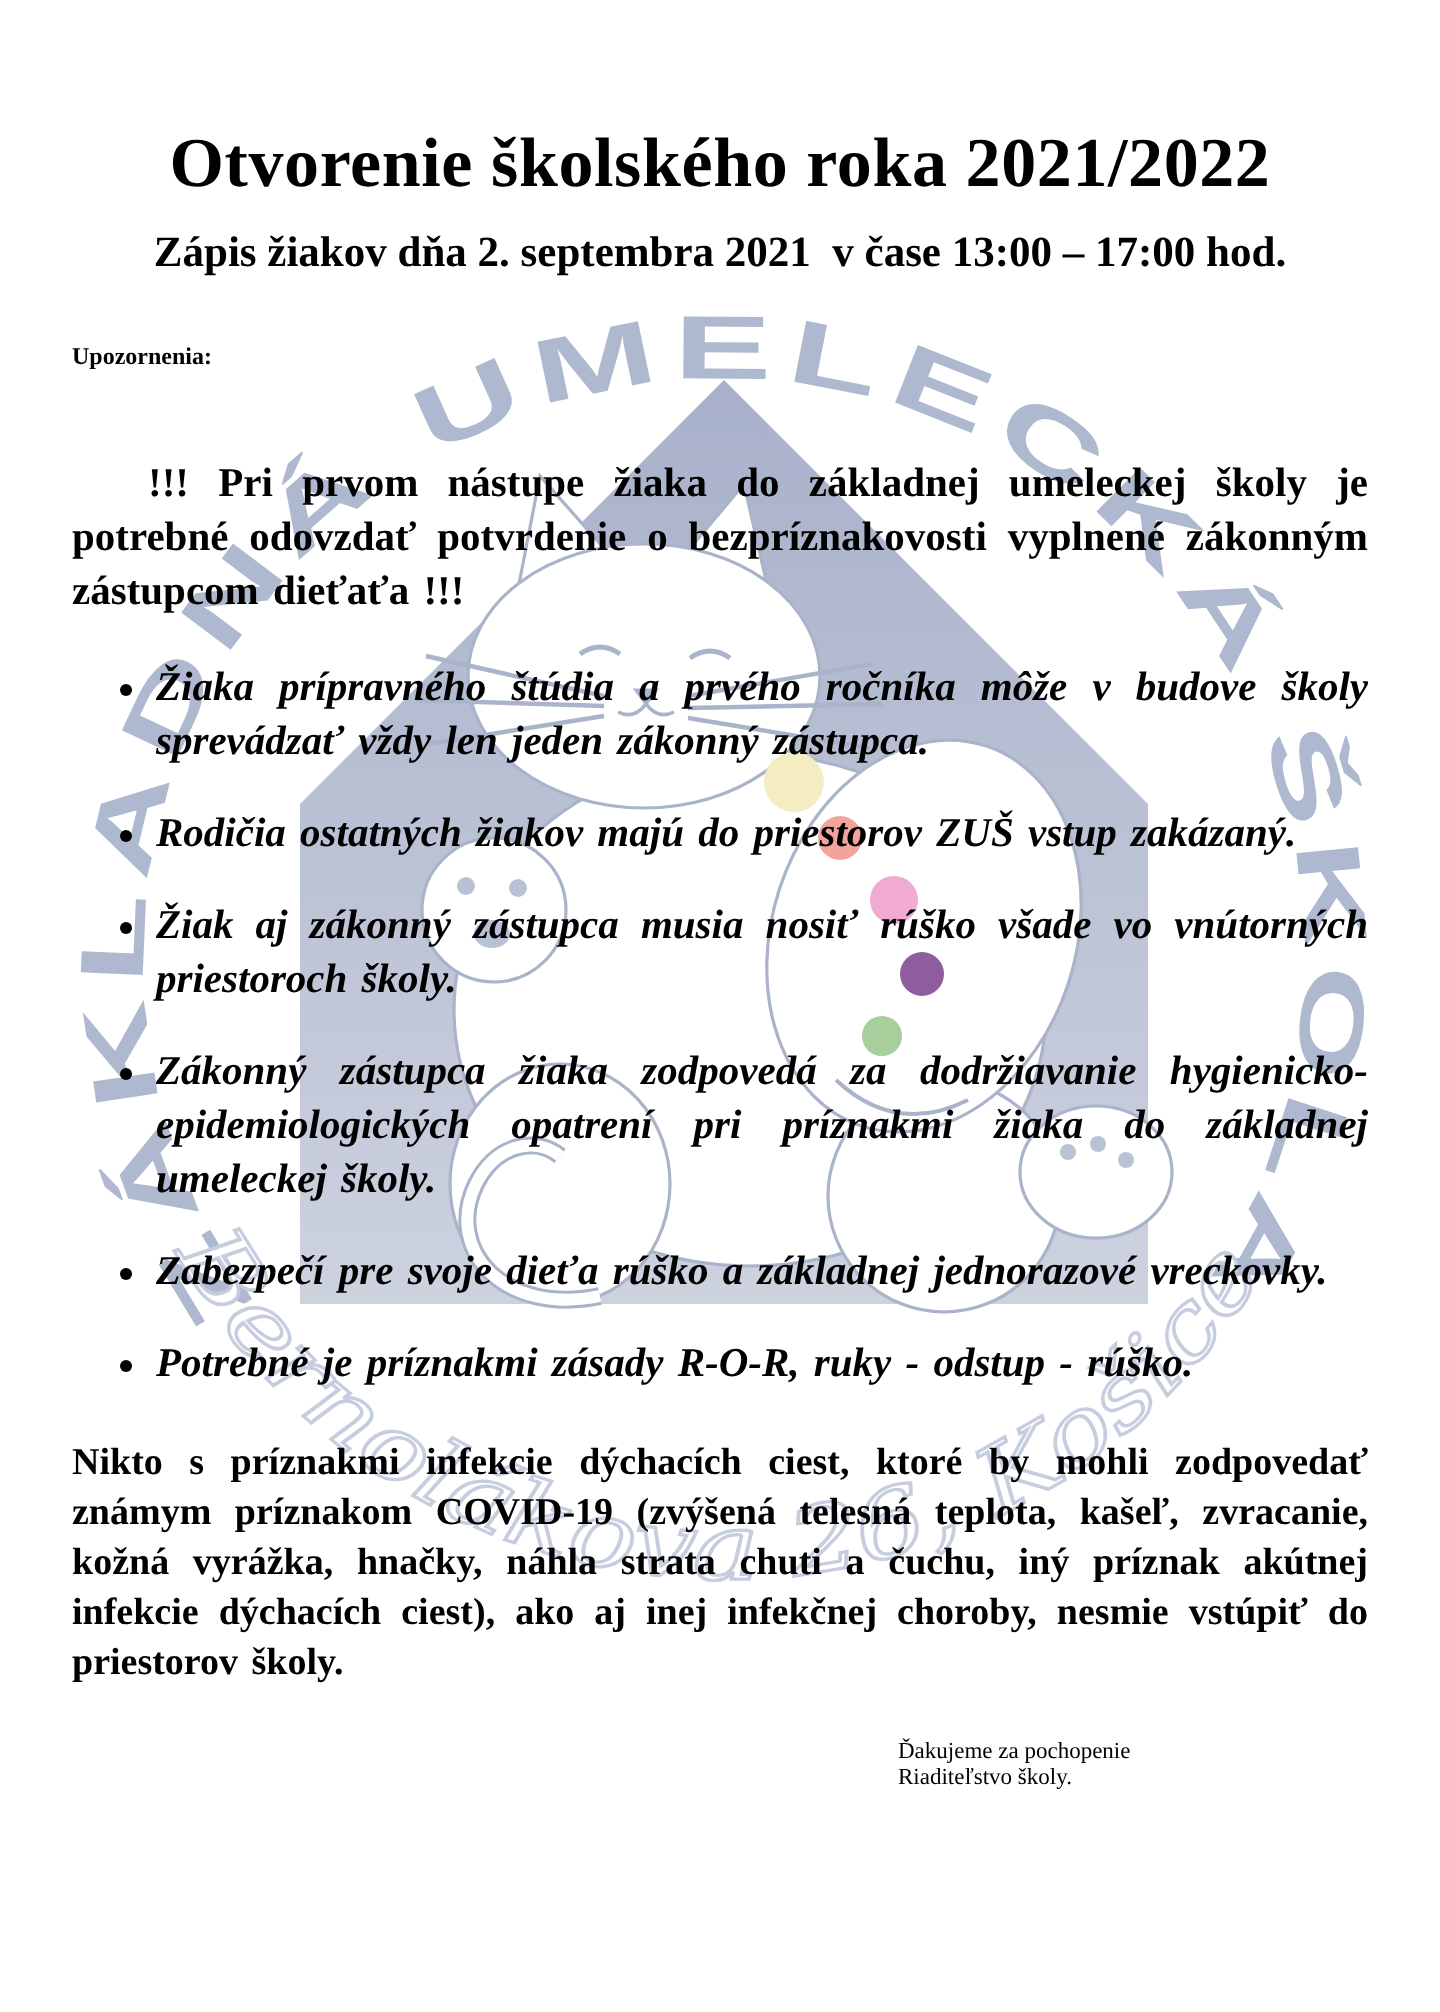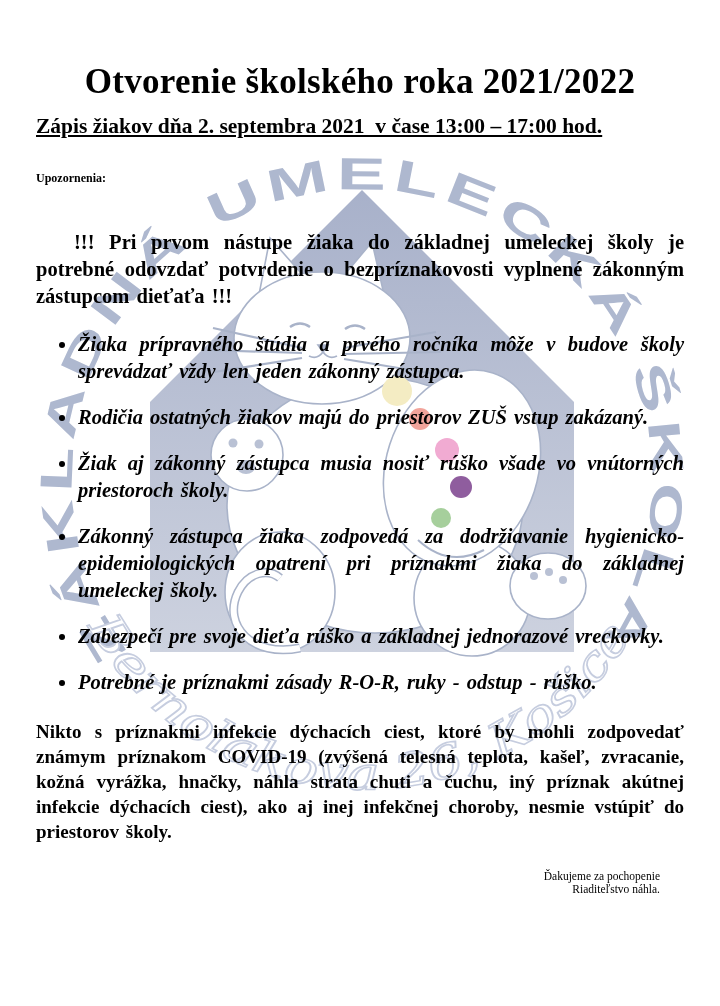--- a/index.html
+++ b/index.html
@@ -12,41 +12,41 @@
   
   .watermark{position:absolute;left:0;top:0;width:720px;height:1006px;z-index:0;}
   .wm-circle-text{font-family:"Liberation Sans","DejaVu Sans",sans-serif;font-weight:bold;letter-spacing:4px;}
   .wm-script-text{font-family:"DejaVu Serif","Liberation Serif",serif;font-style:italic;}
   
   .content{position:absolute;inset:0;z-index:1;padding:0 36px;box-sizing:border-box;font-weight:bold;}
   .title{
     margin:65px 0 0 0;text-align:center;font-size:35px;line-height:34px;letter-spacing:0.3px;
   }
   .subtitle{
-    margin:14px 0 0 0;text-align:left;font-size:21.5px;line-height:26px;text-decoration:underline;
+    margin:14px 0 0 0;text-align:center;font-size:21.5px;line-height:26px;
   }
   .warnings{
     margin:27px 0 0 0;font-size:12px;line-height:25px;
   }
   .intro{
     margin:38px 0 0 0;font-size:20.5px;line-height:27px;
     text-align:justify;text-indent:38px;word-spacing:2px;
   }
   ul.rules{
     margin:21px 0 0 0;padding:0 0 0 42px;list-style:disc outside;
   }
   ul.rules li{
     font-size:20.5px;line-height:27px;text-align:justify;margin:0 0 19px 0;word-spacing:2px;font-style:italic;
   }
   ul.rules li:last-child{margin-bottom:0;}
   .covid{
     margin:23px 0 0 0;font-size:19px;line-height:25px;text-align:justify;word-spacing:2px;
   }
   .closing{
-    position:absolute;left:460px;top:870px;width:200px;text-align:right;
+    position:absolute;left:449px;top:870px;width:200px;text-align:left;
     font-weight:normal;font-size:11.5px;line-height:13px;
   }
 </style>
 </head>
 <body>
 
 <div class="page">
 
   <svg class="watermark" viewBox="0 0 720 1006" xmlns="http://www.w3.org/2000/svg">
     <defs>
@@ -129,16 +129,16 @@
       <li>Žiaka prípravného štúdia a prvého ročníka môže v budove školy sprevádzať vždy len jeden zákonný zástupca.</li>
       <li>Rodičia ostatných žiakov majú do priestorov ZUŠ vstup zakázaný.</li>
       <li>Žiak aj zákonný zástupca musia nosiť rúško všade vo vnútorných priestoroch školy.</li>
       <li>Zákonný zástupca žiaka zodpovedá za dodržiavanie hygienicko-epidemiologických opatrení pri príznakmi žiaka do základnej umeleckej školy.</li>
       <li>Zabezpečí pre svoje dieťa rúško a základnej jednorazové vreckovky.</li>
       <li>Potrebné je príznakmi zásady R-O-R, ruky - odstup - rúško.</li>
     </ul>
     <p class="covid">Nikto s príznakmi infekcie dýchacích ciest, ktoré by mohli zodpovedať známym príznakom COVID-19 (zvýšená telesná teplota, kašeľ, zvracanie, kožná vyrážka, hnačky, náhla strata chuti a čuchu, iný príznak akútnej infekcie dýchacích ciest), ako aj inej infekčnej choroby, nesmie vstúpiť do priestorov školy.</p>
     <div class="closing">
       <div>Ďakujeme za pochopenie</div>
-      <div>Riaditeľstvo náhla.</div>
+      <div>Riaditeľstvo školy.</div>
     </div>
   </div>
 </div>
 
 </body></html>

